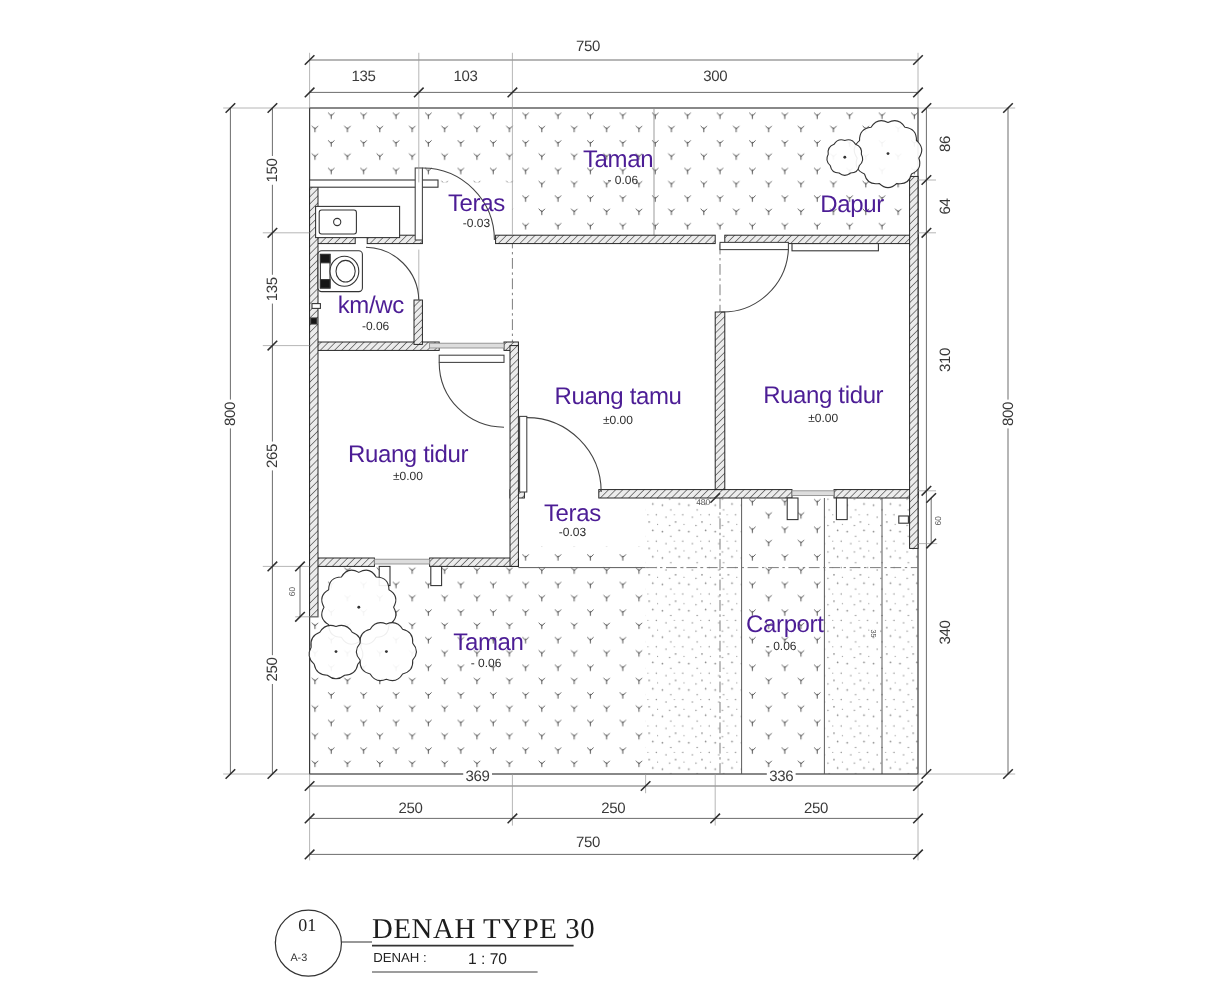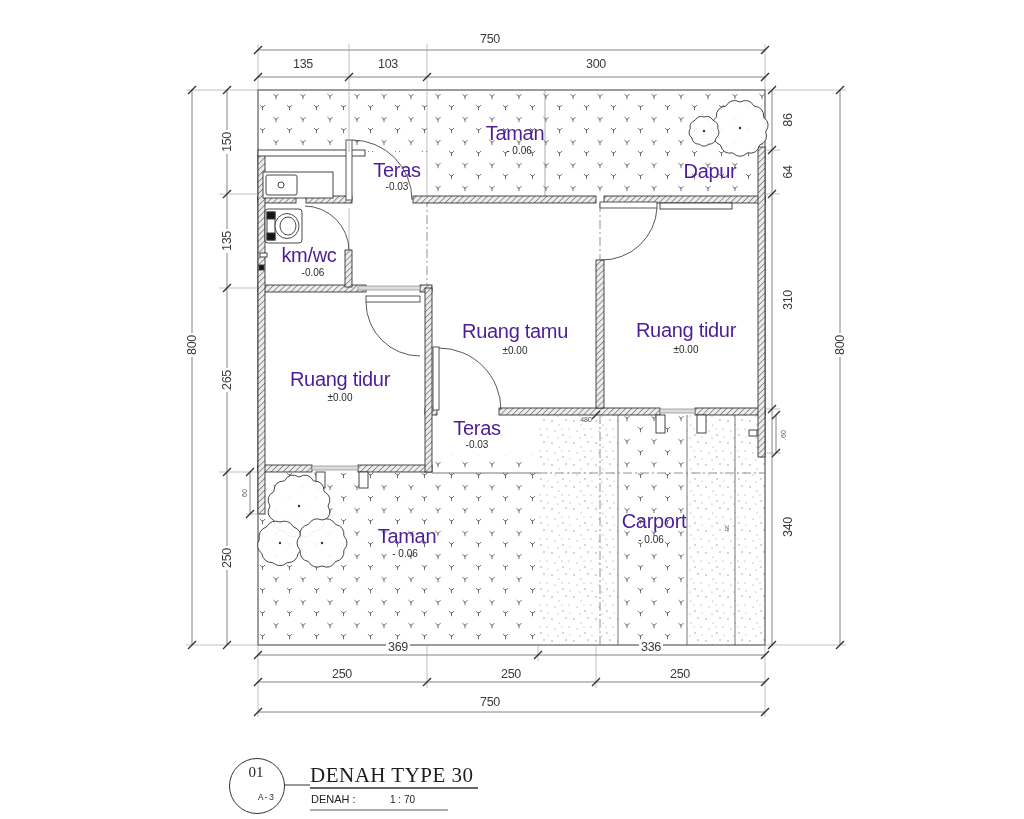--- a/index.html
+++ b/index.html
@@ -10,25 +10,25 @@
   .rot{transform:translate(-50%,-50%) rotate(-90deg);}
   .rotp{transform:translate(-50%,-50%) rotate(90deg);}
   .dim{font-size:12.5px;color:#3a3a3a;background:#fff;padding:0 2px;letter-spacing:-0.3px;}
   .tiny{font-size:7px;color:#555;background:transparent;padding:0;}
   .micro{font-size:6px;color:#555;}
   .room{font-size:20px;color:#4c1d95;letter-spacing:-0.3px;}
   .elev{font-size:10px;color:#2a2a2a;text-align:center;}
   .tb-circle{position:absolute;left:229px;top:758px;width:54px;height:54px;border:1.3px solid #333;
              border-radius:50%;background:#fff;}
   .tb-num{position:absolute;left:256px;top:772px;font-family:"Liberation Serif",serif;font-size:15px;color:#222;}
-  .tb-code{position:absolute;left:266px;top:798px;font-family:Liberation Mono, monospace;font-size:9px;color:#333;}
+  .tb-code{position:absolute;left:249px;top:798px;font-family:Liberation Sans, sans-serif;font-size:9px;color:#333;}
   .tb-title{position:absolute;left:310px;top:775px;transform:translate(0,-50%);
-            font-family:"Liberation Serif",serif;font-size:21px;color:#1c1c1c;letter-spacing:0.5px;text-align:right;}
+            font-family:"Liberation Serif",serif;font-size:24px;color:#1c1c1c;letter-spacing:0.5px;text-align:right;}
   .tb-skala{position:absolute;left:311px;top:799px;transform:translate(0,-50%);font-size:11px;color:#222;}
-  .tb-skala-val{position:absolute;left:390px;top:799px;transform:translate(0,-50%);font-size:10px;color:#222;}
+  .tb-skala-val{position:absolute;left:390px;top:799px;transform:translate(0,-50%);font-size:13px;color:#222;}
 </style>
 </head>
 <body>
 
 <div class="canvas">
 
 <svg id="plan-svg" width="1024" height="819" viewBox="0 0 1024 819">
   <defs>
     <pattern id="hatch" patternUnits="userSpaceOnUse" width="4.2" height="4.2" patternTransform="rotate(45)">
       <rect width="4.2" height="4.2" fill="#ececec"></rect>

